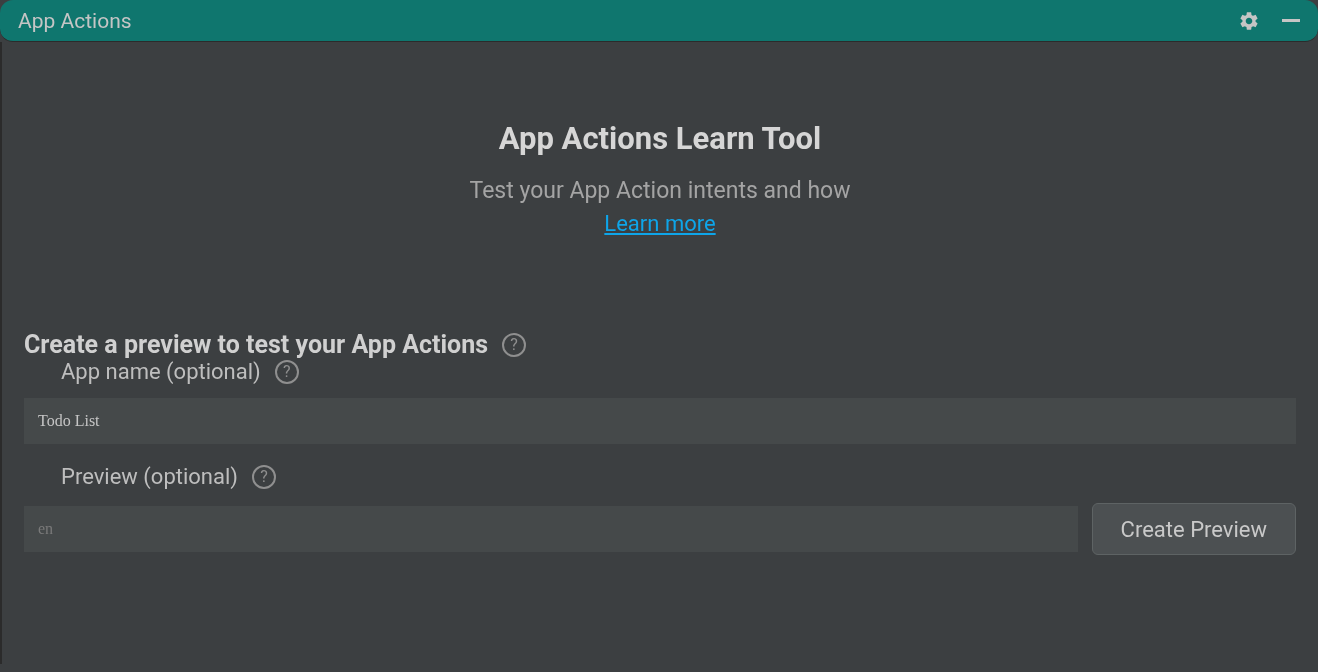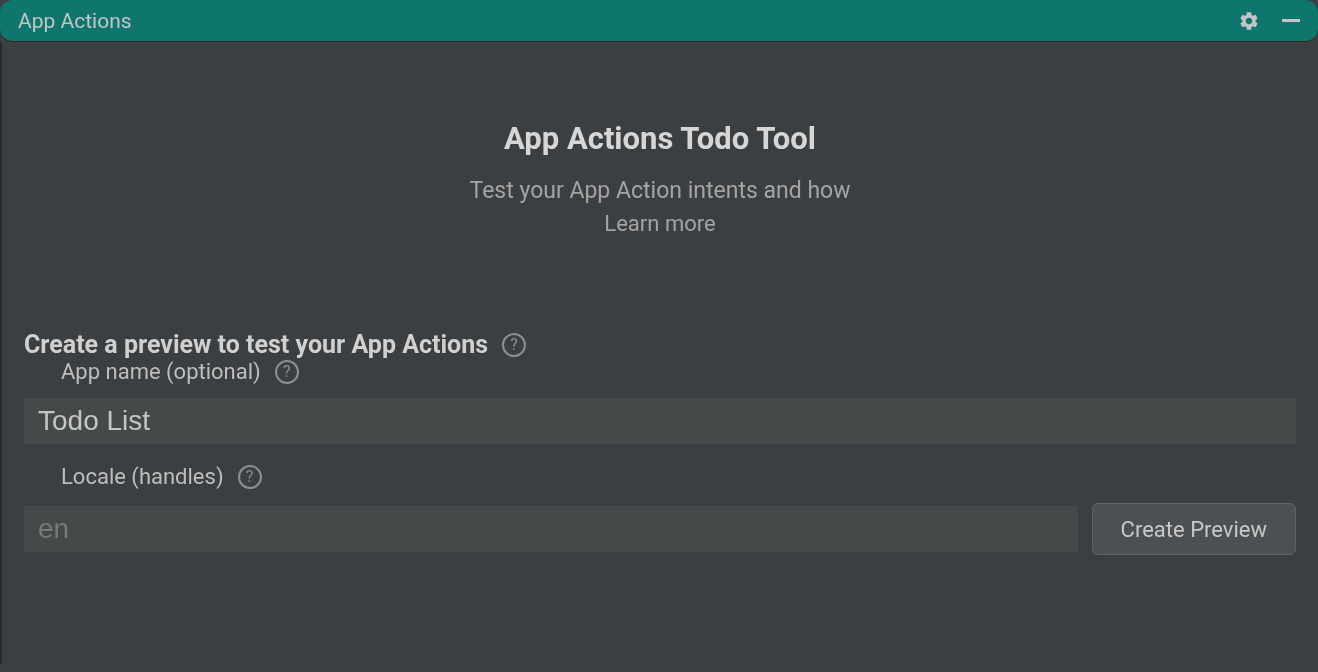--- a/index.html
+++ b/index.html
@@ -76,25 +76,26 @@
     }
     
     .hero-subtitle {
       color: #a4a4a4;
       font-size: 23px;
       line-height: 1.4;
       font-weight: 400;
     }
     
     .hero-link {
-      color: #a3a3a3;
+      color: #0ea5e9;
       font-size: 22px;
       display: inline-block;
       margin-top: 4px;
       cursor: pointer;
+      text-decoration: underline;
     }
     
     .section-title-row {
       display: flex;
       align-items: center;
       gap: 14px;
     }
     
     .section-title {
       color: #d0d0d0;
@@ -130,24 +131,24 @@
       font-size: 22px;
       font-weight: 400;
     }
     
     .text-input {
       width: 100%;
       height: 46px;
       background: #45494a;
       border: none;
       color: #c5c5c5;
-      font-size: 28px;
+      font-size: 16px;
       padding: 0 14px;
       outline: none;
-      font-family: Liberation Sans, sans-serif;
+      font-family: Liberation Serif, serif;
       margin-bottom: 20px;
       caret-color: #c5c5c5;
     }
     
     .text-input::placeholder {
       color: #7a7a7a;
     }
     
     .bottom-row {
       display: flex;
@@ -181,40 +182,40 @@
   <div class="header-actions">
     <svg class="gear-icon" viewBox="0 0 24 24">
       <path d="M19.14,12.94c0.04-0.3,0.06-0.61,0.06-0.94c0-0.32-0.02-0.64-0.07-0.94l2.03-1.58c0.18-0.14,0.23-0.41,0.12-0.61 l-1.92-3.32c-0.12-0.22-0.37-0.29-0.59-0.22l-2.39,0.96c-0.5-0.38-1.03-0.7-1.62-0.94L14.4,2.81c-0.04-0.24-0.24-0.41-0.48-0.41 h-3.84c-0.24,0-0.43,0.17-0.47,0.41L9.25,5.35C8.66,5.59,8.12,5.92,7.63,6.29L5.24,5.33c-0.22-0.08-0.47,0-0.59,0.22L2.74,8.87 C2.62,9.08,2.66,9.34,2.86,9.48l2.03,1.58C4.84,11.36,4.8,11.69,4.8,12s0.02,0.64,0.07,0.94l-2.03,1.58 c-0.18,0.14-0.23,0.41-0.12,0.61l1.92,3.32c0.12,0.22,0.37,0.29,0.59,0.22l2.39-0.96c0.5,0.38,1.03,0.7,1.62,0.94l0.36,2.54 c0.05,0.24,0.24,0.41,0.48,0.41h3.84c0.24,0,0.44-0.17,0.47-0.41l0.36-2.54c0.59-0.24,1.13-0.56,1.62-0.94l2.39,0.96 c0.22,0.08,0.47,0,0.59-0.22l1.92-3.32c0.12-0.22,0.07-0.47-0.12-0.61L19.14,12.94z M12,15.6c-1.98,0-3.6-1.62-3.6-3.6 s1.62-3.6,3.6-3.6s3.6,1.62,3.6,3.6S13.98,15.6,12,15.6z"></path>
     </svg>
     <div class="minimize-icon"></div>
   </div>
 </div>
 
 <div class="content">
   <div class="hero">
-    <div class="hero-title">App Actions Todo Tool</div>
+    <div class="hero-title">App Actions Learn Tool</div>
     <div class="hero-subtitle">
       <span>Test your App Action intents and how</span><br>
     </div>
     <span class="hero-link">Learn more</span>
   </div>
   
   <div class="section-title-row">
     <div class="section-title">Create a preview to test your App Actions</div>
     <div class="help-icon">?</div>
   </div>
   
   <div class="field-label-row">
     <div class="field-label">App name (optional)</div>
     <div class="help-icon">?</div>
   </div>
   <input type="text" class="text-input" value="Todo List" style="">
   
   <div class="field-label-row">
-    <div class="field-label">Locale (handles)</div>
+    <div class="field-label">Preview (optional)</div>
     <div class="help-icon">?</div>
   </div>
   
   <div class="bottom-row">
     <input type="text" class="text-input locale-input" placeholder="en" style="">
     <button class="create-button">Create Preview</button>
   </div>
 </div>
 
 </body></html>

